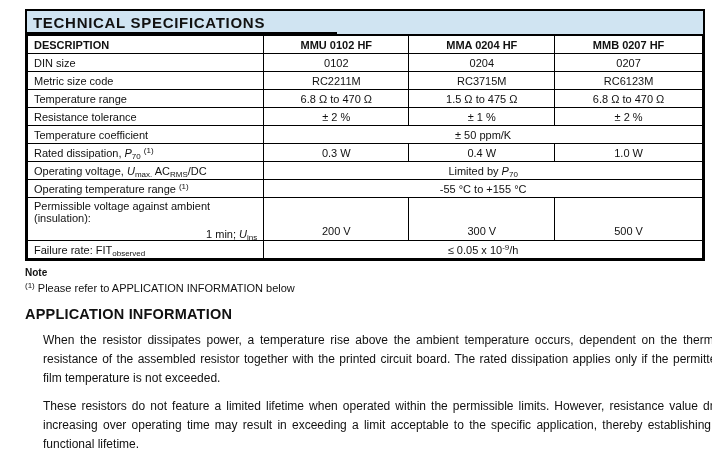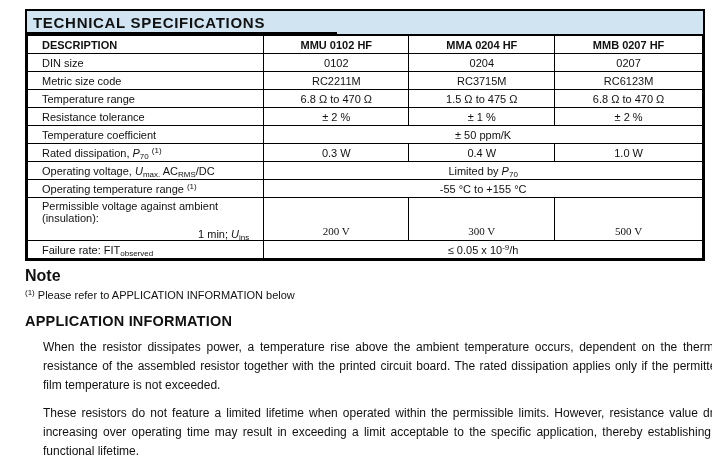--- a/index.html
+++ b/index.html
@@ -20,35 +20,35 @@
     display: flex; align-items: center; padding-left: 6px;
   }
   .title-bar .title { font-weight: bold; font-size: 15px; letter-spacing: 0.7px; }
   .title-underline {
     position: absolute; left: 0; bottom: -1px;
     width: 310px; height: 3px; background: #000;
   }
 
   table.spec { width: 100%; border-collapse: collapse; table-layout: fixed; font-size: 11px; }
   table.spec th, table.spec td {
-    border: 1px solid #000; height: 18px; padding: 0 14px; vertical-align: middle;
+    border: 1px solid #000; height: 18px; padding: 0 6px; vertical-align: middle;
   }
   table.spec th { font-size: 11px; text-align: left; font-weight: bold; }
   table.spec th.val { text-align: center; }
   td.label { text-align: left; }
   td.val { text-align: center; padding: 0 2px; }
   tr.tall td { height: 37px; vertical-align: top; }
-  tr.tall td.val { vertical-align: bottom; padding-bottom: 3px; font-family: Liberation Serif, serif; }
+  tr.tall td.val { vertical-align: bottom; padding-bottom: 3px; }
   .lbl2 { text-align: right; margin-top: 4px; }
   tr.tall td.label { padding-top: 2px; }
 
   sub { font-size: 8px; vertical-align: baseline; position: relative; top: 2px; }
   sup { font-size: 8px; vertical-align: baseline; position: relative; top: -4px; }
 
-  .note-heading { font-weight: bold; font-size: 16px; margin-top: 6px; }
+  .note-heading { font-weight: bold; font-size: 10px; margin-top: 6px; }
   .footnote { font-size: 11px; margin-top: 4px; }
   .app-heading { font-weight: bold; font-size: 14.5px; margin-top: 12px; letter-spacing: 0.2px; }
   .app-para {
     width: 680px; font-size: 12px; line-height: 19px;
     text-align: justify; margin: 9px 0 0 18px;
   }
 </style>
 </head>
 <body>
 

